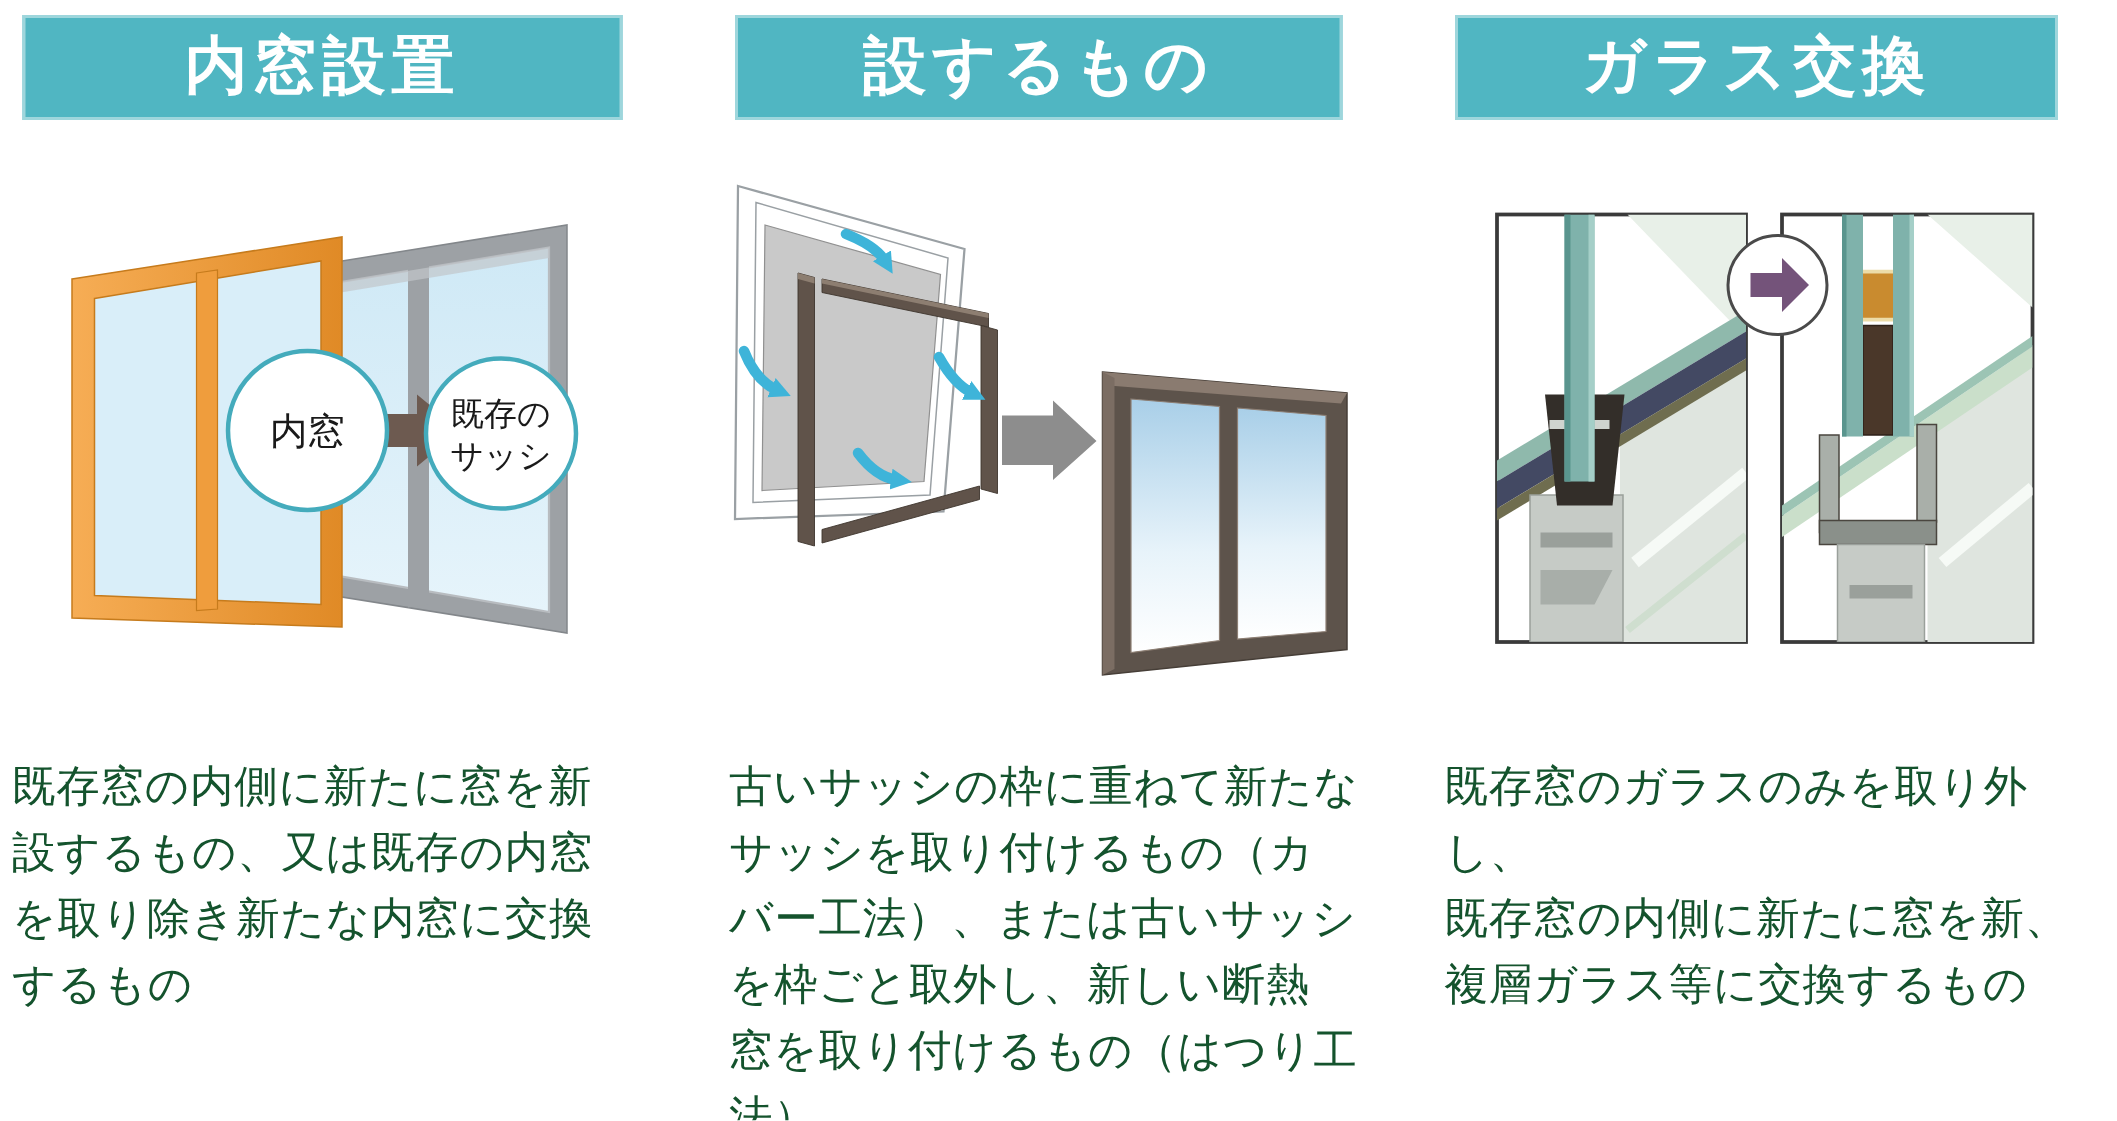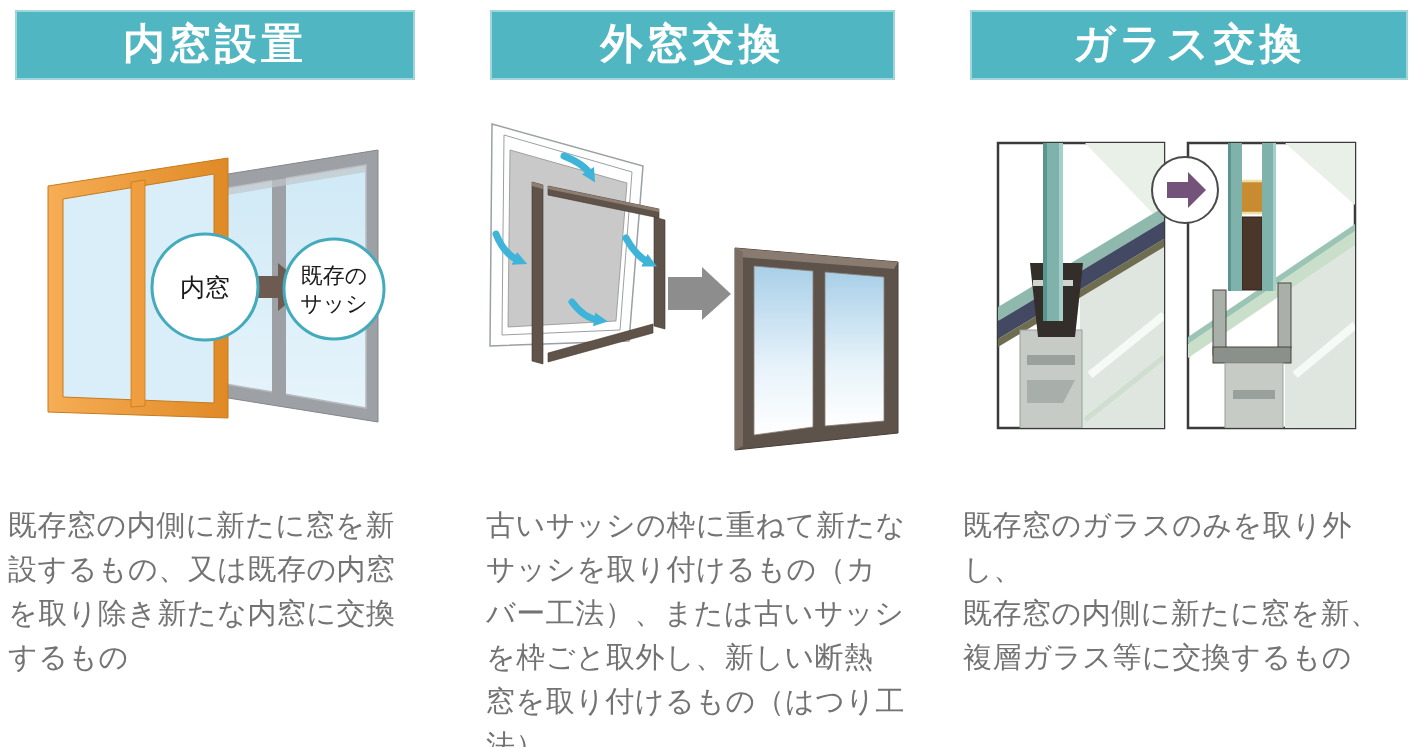--- a/index.html
+++ b/index.html
@@ -13,30 +13,30 @@
   .col3 { left:956px; width:455px; }
 
   .hdr {
     position:absolute; top:10px; height:70px;
     background:#50b6c2; border:2px solid #9ed6dc; box-sizing:border-box;
     color:#ffffff; font-weight:bold; font-size:42px; letter-spacing:4px;
     text-align:center; line-height:64px;
   }
   .col1 .hdr { left:15px; width:400px; }
   .col2 .hdr { left:12px; width:405px; }
-  .col3 .hdr { left:14px; width:438px; }
+  .col3 .hdr { left:14px; width:402px; }
 
   .ill { position:absolute; display:block; }
   .col1 .ill { left:10px; top:120px; }
   .col2 .ill { left:2px;  top:110px; }
   .col3 .ill { left:29px; top:135px; }
 
   .desc {
     position:absolute; top:474px; font-size:29px; line-height:44px;
-    letter-spacing:0.5px; white-space:pre-line; color:#737373; font-weight:500;
+    letter-spacing:0.5px; white-space:pre-line; color:#14532d; font-weight:500;
   }
   .col1 .desc { left:8px;  width:466px; }
   .col2 .desc { left:8px;  width:466px; }
   .col3 .desc { left:7px;  width:448px; }
 
   svg text { font-family:"Liberation Sans", sans-serif; fill:#1a1a1a; }
 </style>
 </head>
 <body>
 
@@ -83,21 +83,21 @@
       </g>
     </svg>
 
     <p class="desc">既存窓の内側に新たに窓を新
 設するもの、又は既存の内窓
 を取り除き新たな内窓に交換
 するもの</p>
   </section>
 
   <section class="col col2">
-    <div class="hdr">外窓交換</div>
+    <div class="hdr">設するもの</div>
 
     <svg class="ill" width="430" height="350" viewBox="0 0 430 350">
       <defs>
         <linearGradient id="winGlass" x1="0" y1="0" x2="0" y2="1">
           <stop offset="0" stop-color="#a9cfe8"></stop>
             <stop offset="0.6" stop-color="#e7f3fa"></stop>
             <stop offset="1" stop-color="#ffffff"></stop>
         </linearGradient>
         <marker id="cyanHead" markerUnits="userSpaceOnUse" markerWidth="18" markerHeight="18" refX="4" refY="9" orient="auto">
           <path d="M0,2 L14,9 L0,16 Z" fill="#3eb4d9"></path>

